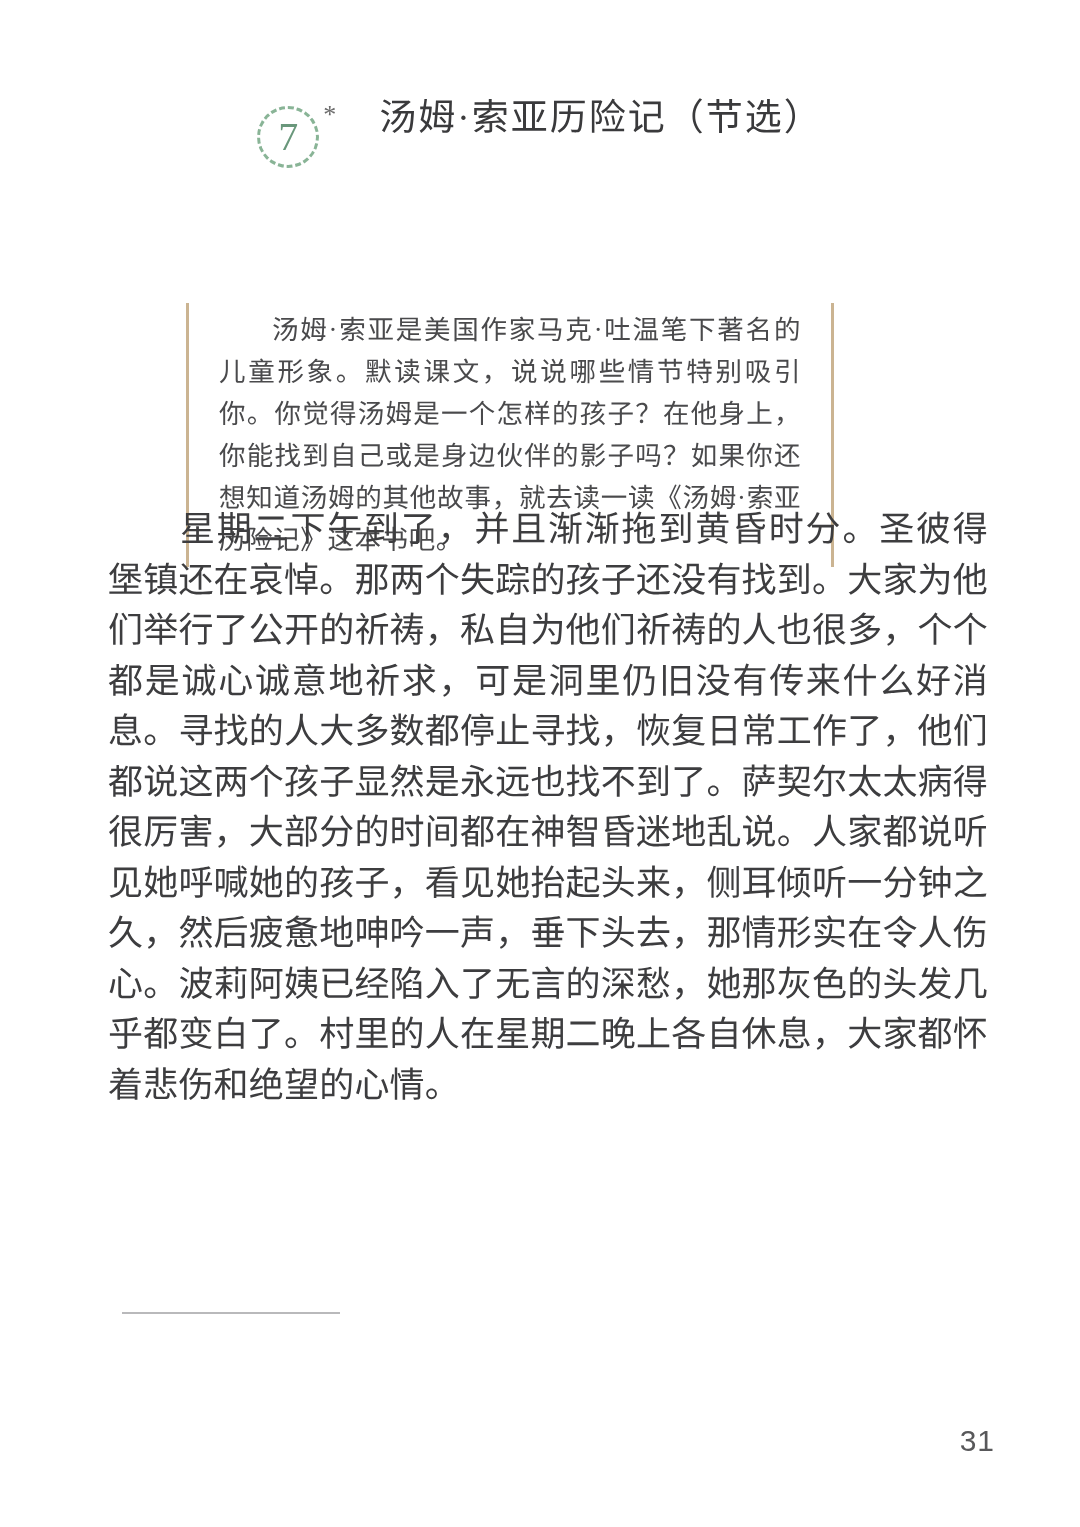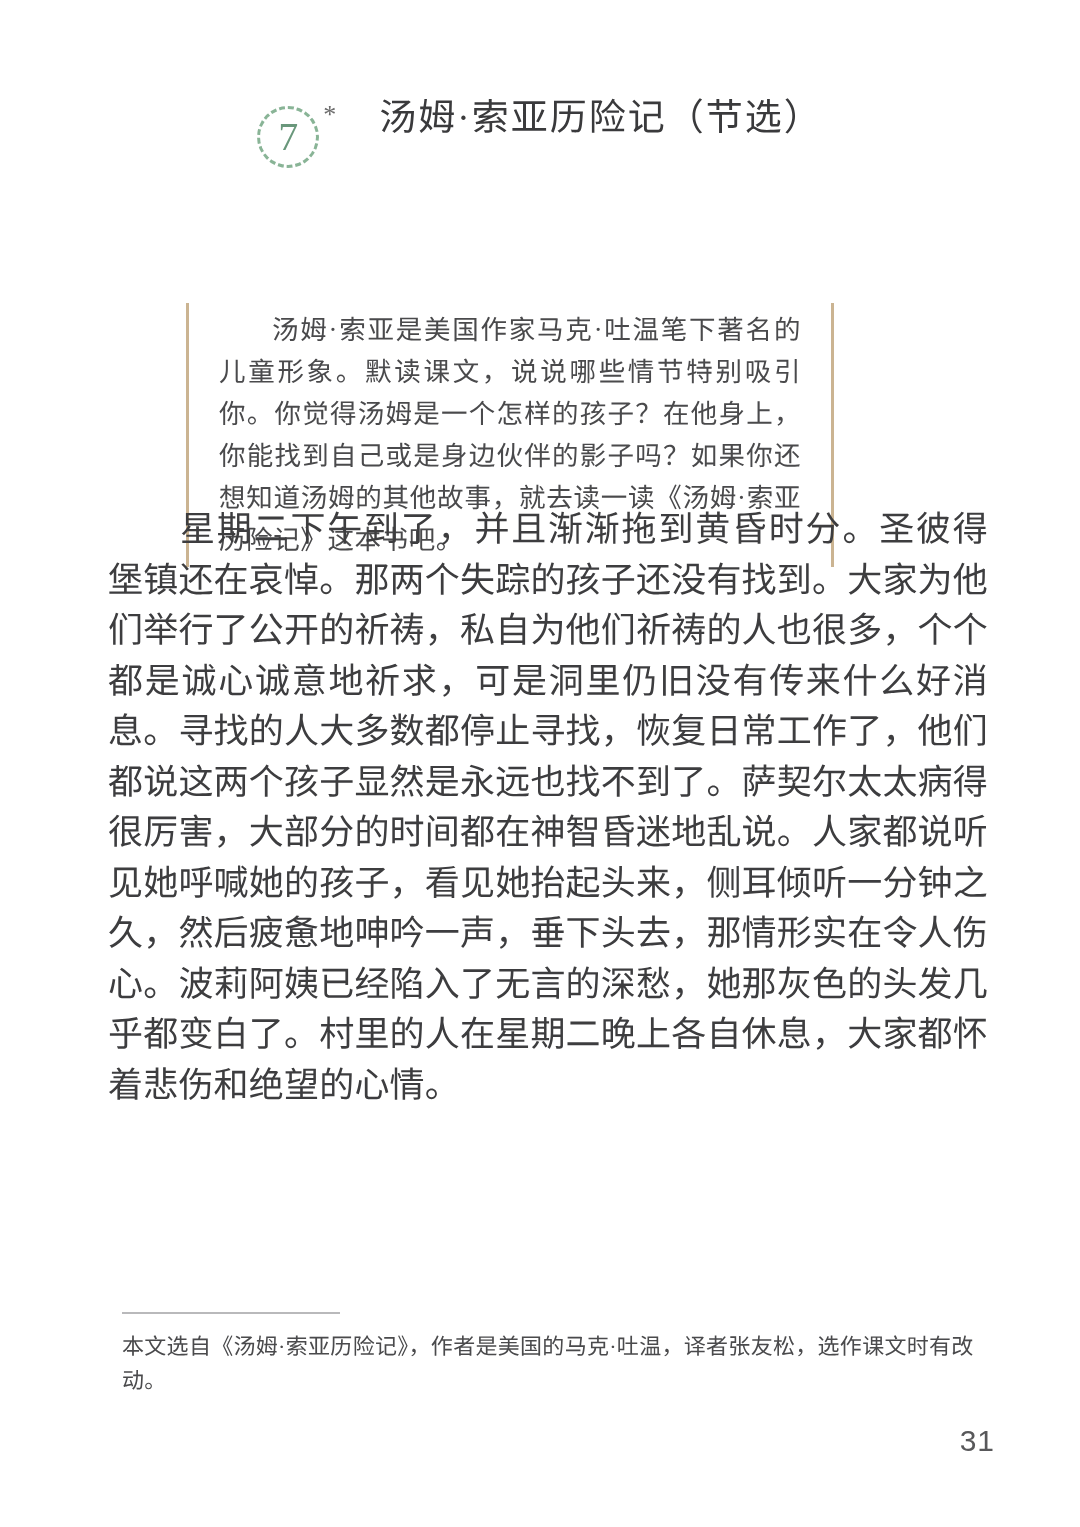--- a/index.html
+++ b/index.html
@@ -178,18 +178,17 @@
   <div class="intro-box">
     <p class="intro-text">汤姆·索亚是美国作家马克·吐温笔下著名的儿童形象。默读课文，说说哪些情节特别吸引你。你觉得汤姆是一个怎样的孩子？在他身上，你能找到自己或是身边伙伴的影子吗？如果你还想知道汤姆的其他故事，就去读一读《汤姆·索亚历险记》这本书吧。</p>
   </div>
 
   <div class="body-copy">
     <p>星期二下午到了，并且渐渐拖到黄昏时分。圣彼得堡镇还在哀悼。那两个失踪的孩子还没有找到。大家为他们举行了公开的祈祷，私自为他们祈祷的人也很多，个个都是诚心诚意地祈求，可是洞里仍旧没有传来什么好消息。寻找的人大多数都停止寻找，恢复日常工作了，他们都说这两个孩子显然是永远也找不到了。萨契尔太太病得很厉害，大部分的时间都在神智昏迷地乱说。人家都说听见她呼喊她的孩子，看见她抬起头来，侧耳倾听一分钟之久，然后疲惫地呻吟一声，垂下头去，那情形实在令人伤心。波莉阿姨已经陷入了无言的深愁，她那灰色的头发几乎都变白了。村里的人在星期二晚上各自休息，大家都怀着悲伤和绝望的心情。</p>
   </div>
 
   <div class="footnote">
     <div class="footnote-rule"></div>
-    <p class="footnote-text">本文选自《汤姆·索亚历险记》，作者是美国的马克·吐温，译者张友松，选作课文时有改动。</p>
   </div>
 
   <div class="page-number">31</div>
 
 </div>
 
 </body></html>

